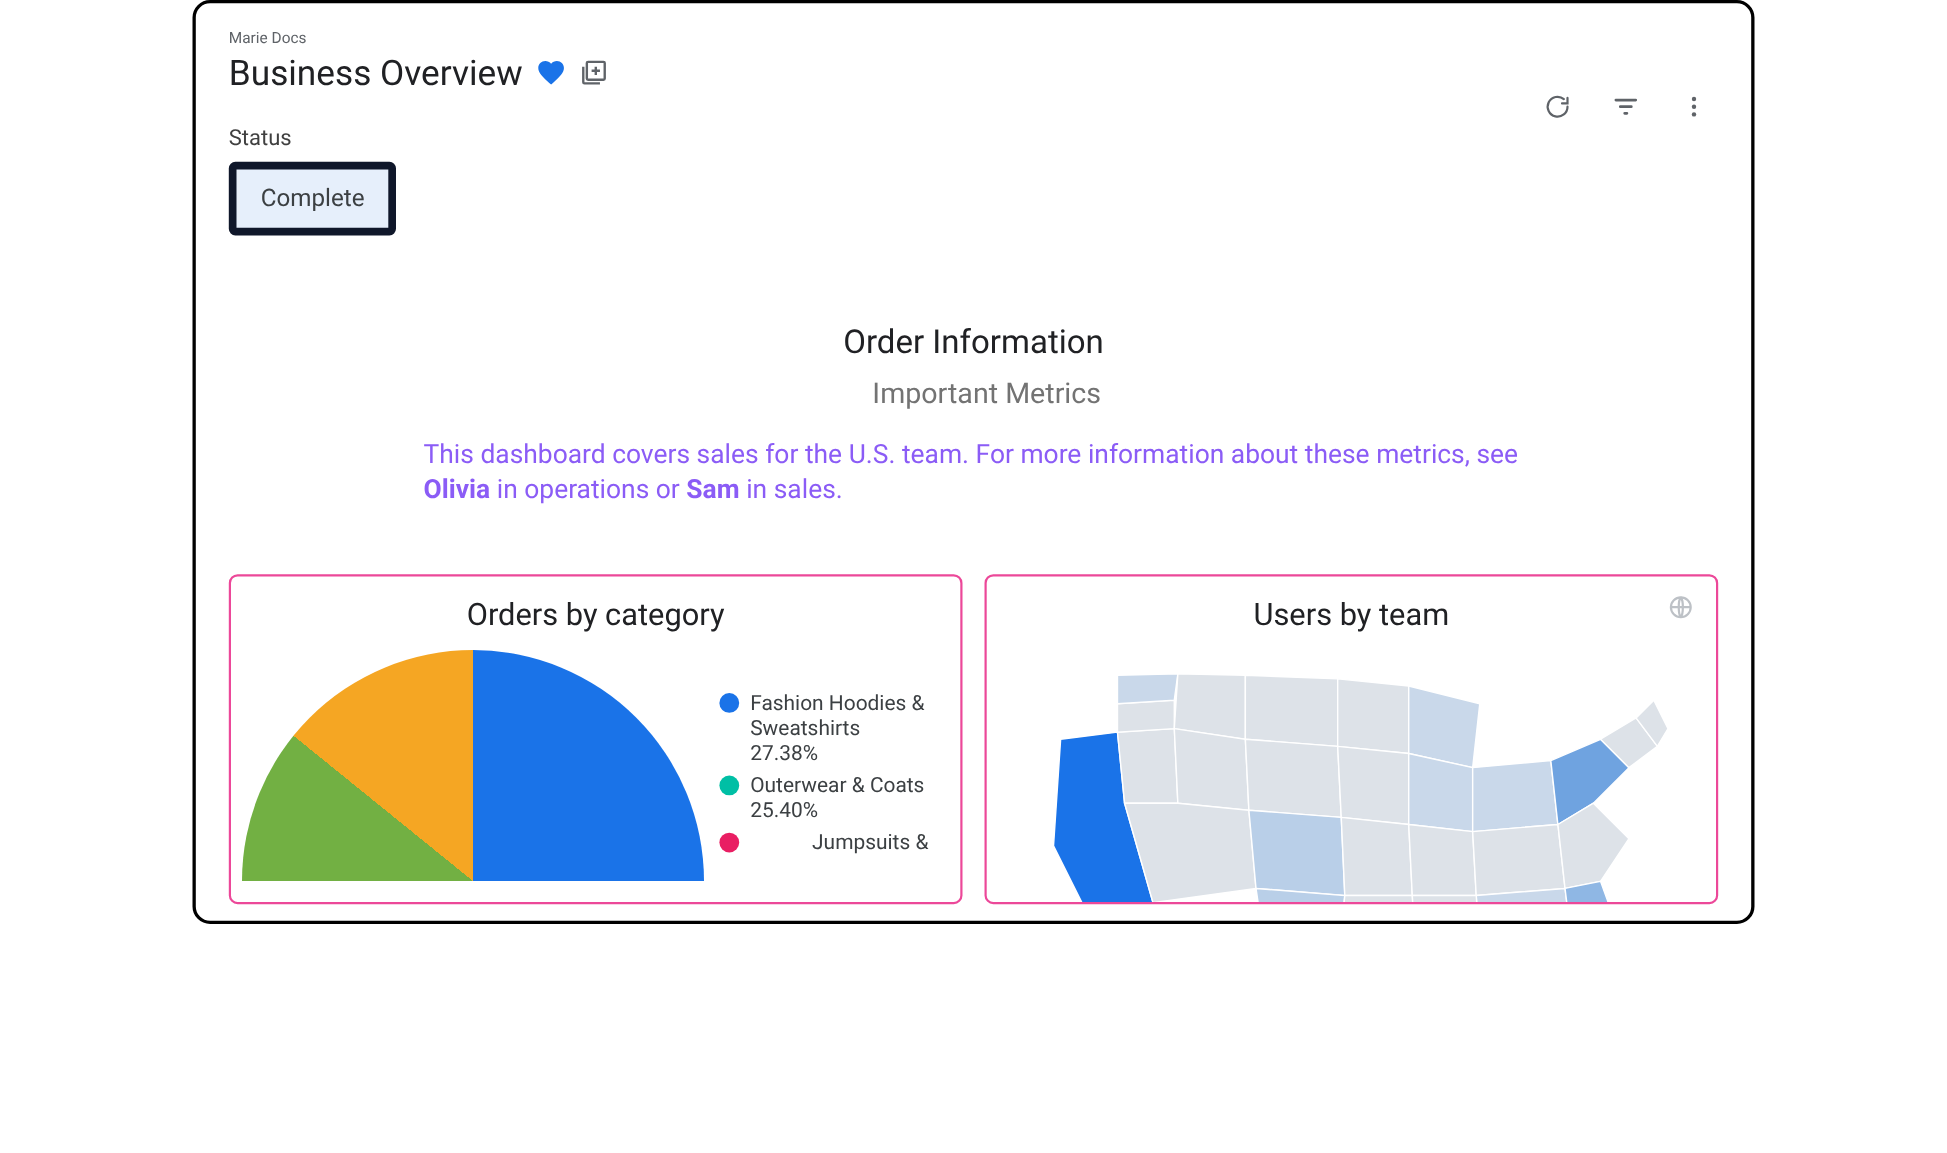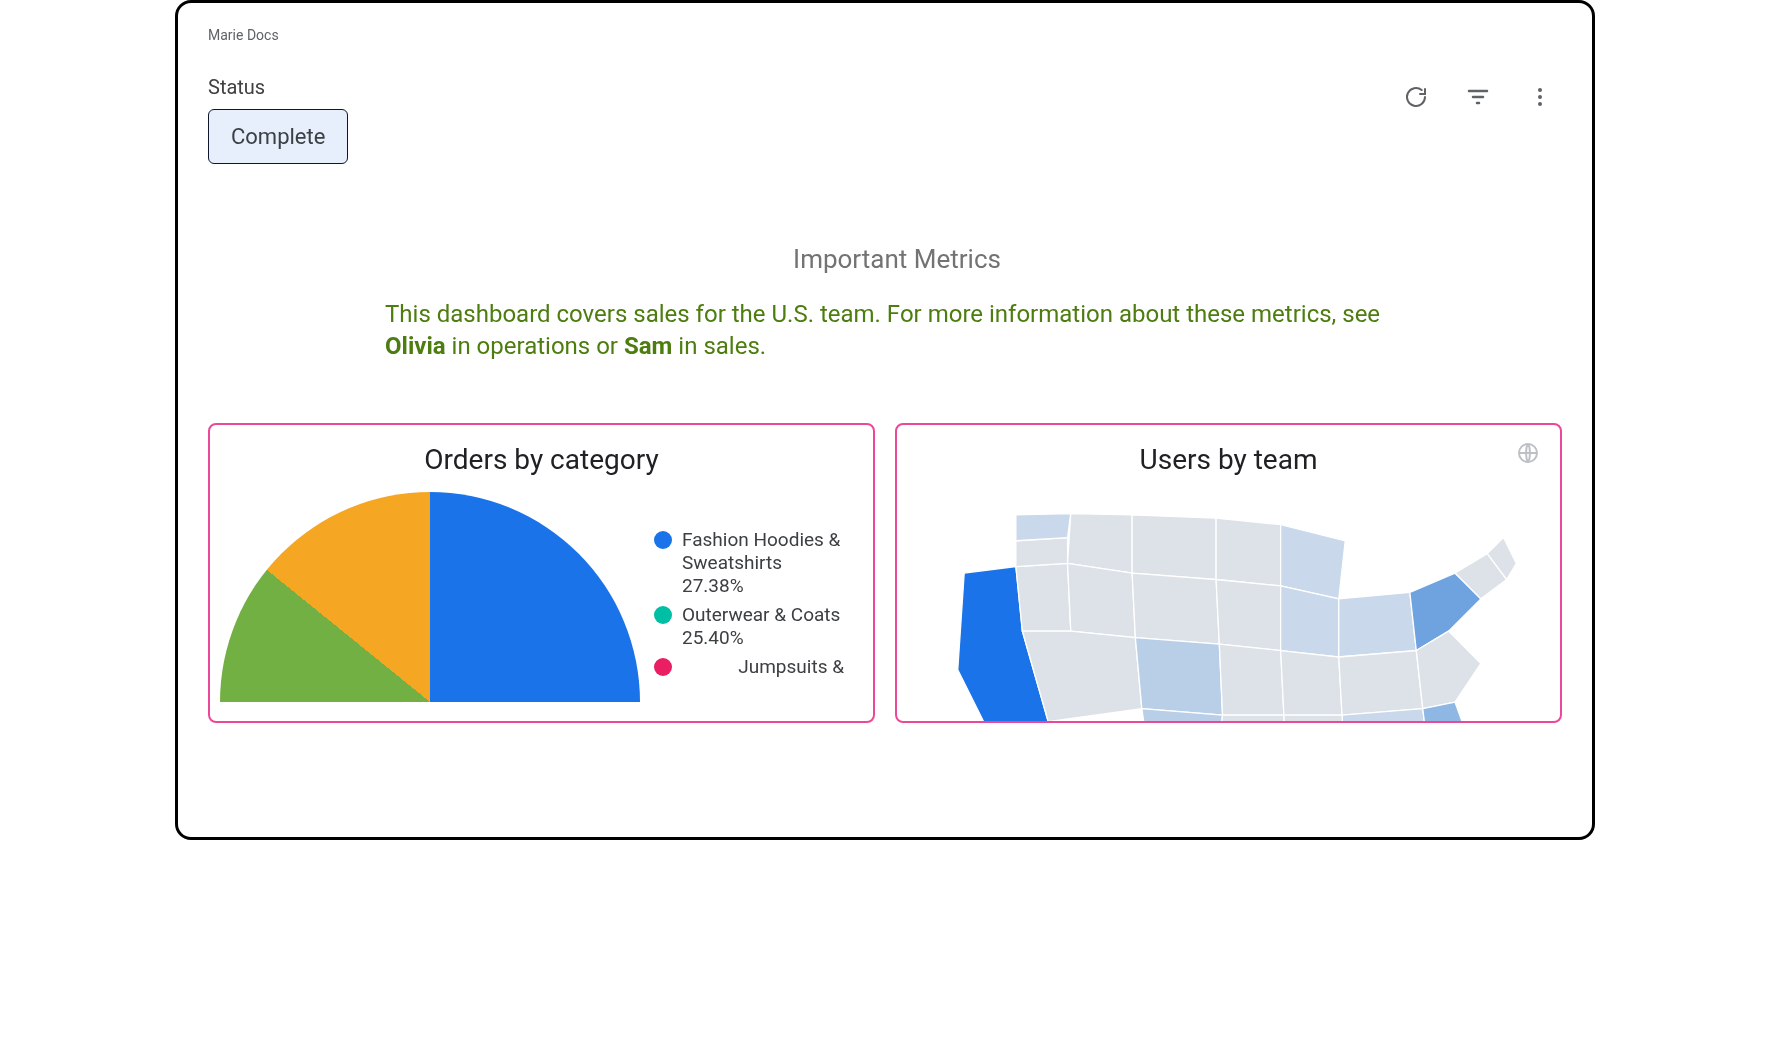--- a/index.html
+++ b/index.html
@@ -53,21 +53,21 @@
     padding: 18px 30px 20px 30px;
   }
   .filter-label {
     font-size: 20px;
     color: #404040;
     margin-bottom: 10px;
   }
   .chip {
     display: inline-block;
     background: #e6effb;
-    border: 1px solid #0f172a;
+    border: 7px solid #0f172a;
     border-radius: 6px;
     padding: 14px 22px;
     font-size: 22px;
     color: #3c4043;
     cursor: pointer;
   }
   .center-block {
     text-align: center;
     margin-top: 60px;
   }
@@ -83,21 +83,21 @@
     color: #737373;
     margin-bottom: 24px;
     padding-left: 24px;
   }
   .description {
     max-width: 1020px;
     margin: 0 auto;
     text-align: left;
     font-size: 24px;
     line-height: 1.35;
-    color: #4d7c0f;
+    color: #8b5cf6;
     padding: 0 10px;
   }
   .description b { font-weight: 700; }
   .panels {
     display: flex;
     gap: 20px;
     padding: 60px 30px 0 30px;
   }
   .panel {
     flex: 1;
@@ -156,20 +156,35 @@
   .map-wrap { display: flex; justify-content: center; padding-top: 10px; }
   .map-wrap svg { width: 620px; height: auto; }
 </style>
 </head>
 <body>
 
 <div class="frame">
 
   <div class="header">
     <div class="breadcrumb">Marie Docs</div>
+    <div class="title-row">
+      <h1 class="page-title">Business Overview</h1>
+      <span class="heart-icon">
+        <svg viewBox="0 0 24 24" fill="#1a73e8">
+            <path d="M12 21.35l-1.45-1.32C5.4 15.36 2 12.28 2 8.5 2 5.42 4.42 3 7.5 3c1.74 0 3.41.81 4.5 2.09C13.09 3.81 14.76 3 16.5 3 19.58 3 22 5.42 22 8.5c0 3.78-3.4 6.86-8.55 11.54L12 21.35z"></path>
+          </svg>
+      </span>
+      <span class="add-box-icon">
+        <svg viewBox="0 0 24 24" fill="none" stroke="#5f6368" stroke-width="2">
+          <rect x="6" y="3" width="15" height="15" rx="1"></rect>
+          <path d="M3 7v13a1 1 0 0 0 1 1h13"></path>
+          <path d="M13.5 7v7M10 10.5h7"></path>
+        </svg>
+      </span>
+    </div>
   </div>
 
   <div class="top-actions">
     <button class="action-btn">
       <span>
         <svg viewBox="0 0 24 24" fill="none" stroke="#5f6368" stroke-width="2" stroke-linecap="round">
             <path d="M21 12a9 9 0 1 1-3.3-6.95"></path>
             <path d="M21 4v5h-5"></path>
           </svg>
       </span>
@@ -191,20 +206,21 @@
       </span>
     </button>
   </div>
 
   <div class="filters">
     <div class="filter-label">Status</div>
     <div class="chip">Complete</div>
   </div>
 
   <div class="center-block">
+    <div class="section-title">Order Information</div>
     <div class="section-subtitle">Important Metrics</div>
     <p class="description">
       <span>This dashboard covers sales for the U.S. team. For more information about these metrics, see </span><b>Olivia</b><span> in operations or </span><b>Sam</b><span> in sales.</span>
     </p>
   </div>
 
   <div class="panels">
 
     <div class="panel">
       <div class="panel-title">Orders by category</div>

